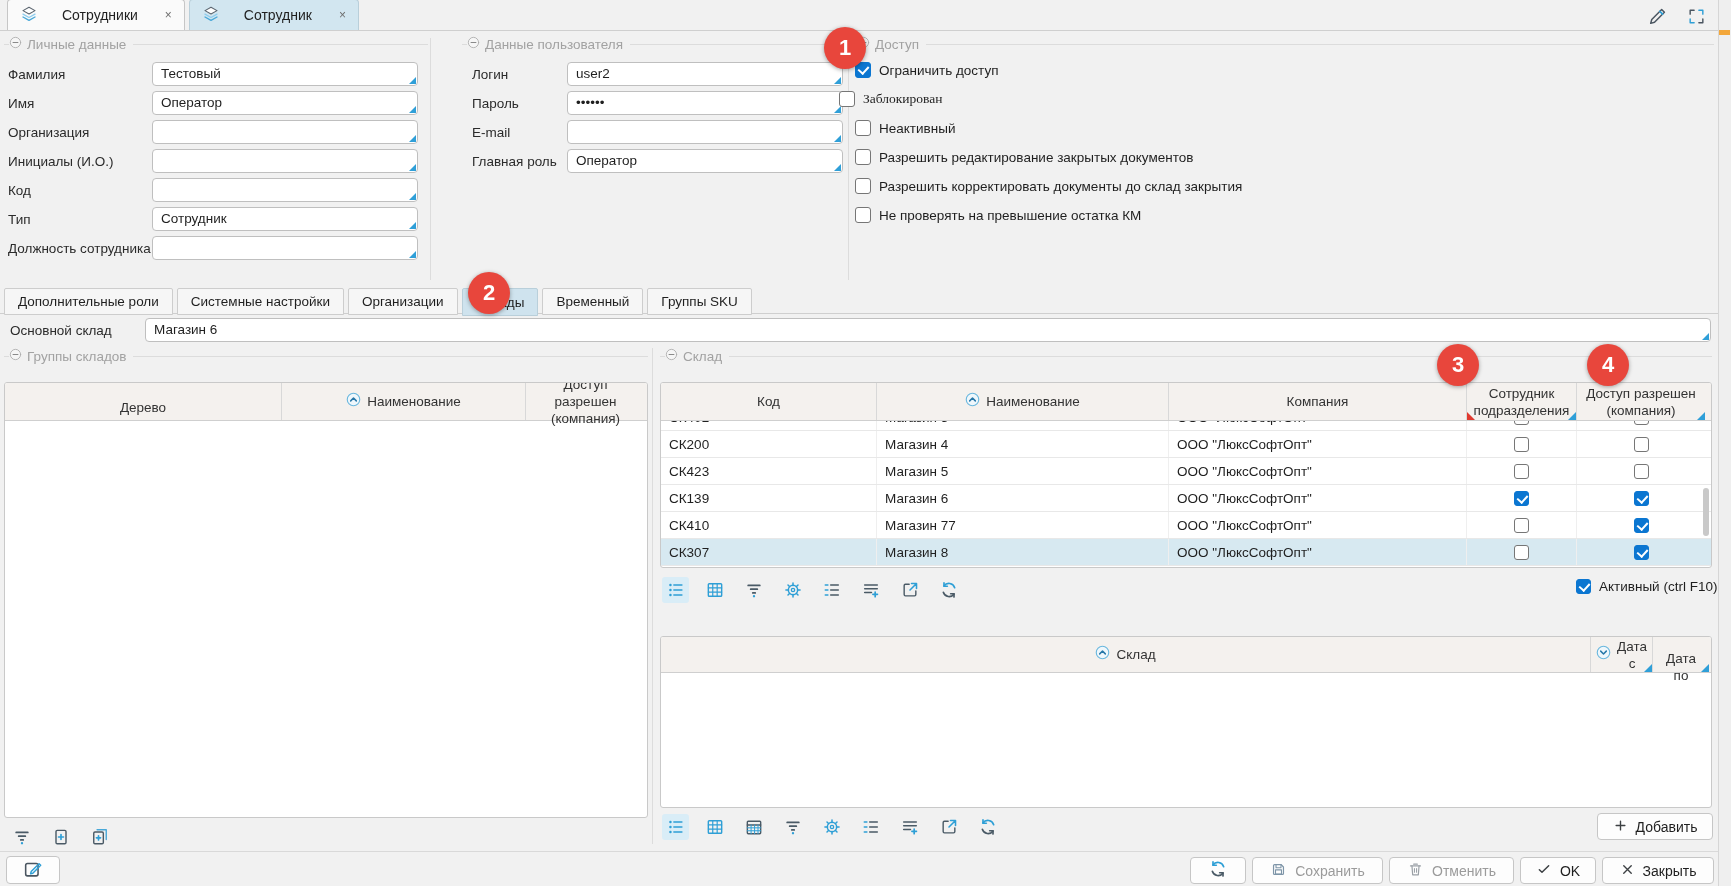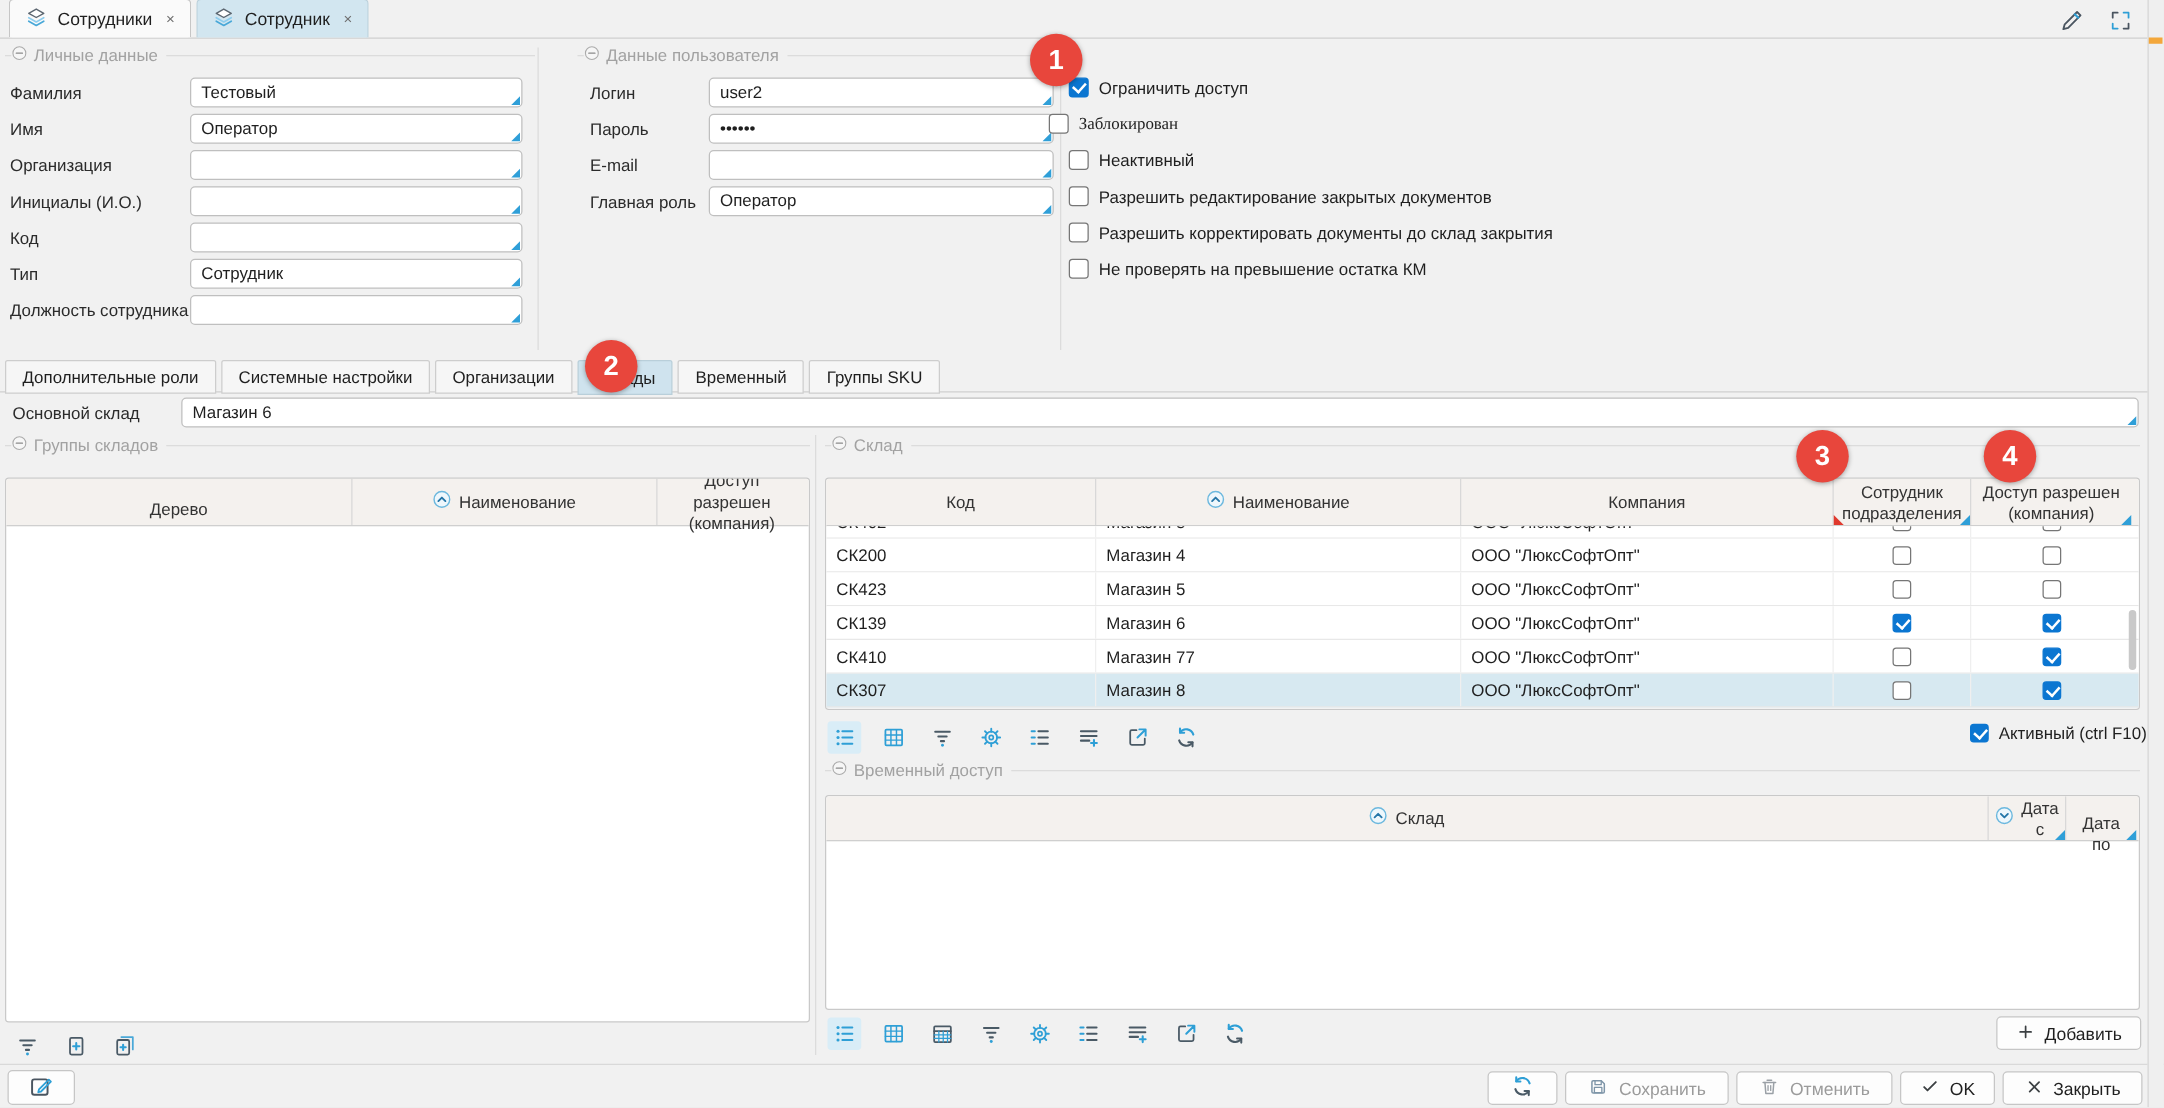--- a/index.html
+++ b/index.html
@@ -2,21 +2,21 @@
 <html><head>
 <meta charset="utf-8">
 <style>
   html,body{margin:0;padding:0;background:#e9e9e9;}
   #app{position:relative;width:1731px;height:886px;background:#f1f1f1;
        font-family:"Liberation Sans",sans-serif;font-size:13.5px;color:#1f1f1f;overflow:hidden;}
   .abs{position:absolute;}
   
   #tabbar{position:absolute;left:0;top:0;width:1718px;height:31px;border-bottom:1px solid #cfcfcf;
           display:flex;align-items:flex-end;padding-left:7px;box-sizing:border-box;gap:4px;background:#f1f1f1;}
-  .wtab{height:30px;display:flex;align-items:center;gap:8px;padding:0 12px;border:1px solid #c6c6c6;border-bottom:none;
+  .wtab{height:30px;display:flex;align-items:center;gap:24px;padding:0 12px;border:1px solid #c6c6c6;border-bottom:none;
         border-radius:4px 4px 0 0;background:#fafafa;font-size:14px;cursor:default;}
   .wtab.active{background:#d2e6f0;border-color:#b9cfda;}
   .wtab .close{color:#6e6e6e;font-size:12px;margin-left:3px;}
   #topbar-icons{position:absolute;right:22px;top:3px;display:flex;gap:12px;}
   .iconbtn{width:26px;height:26px;display:flex;align-items:center;justify-content:center;border-radius:3px;}
   
   .gtitle{display:flex;align-items:center;height:16px;}
   .gtitle .dash{width:5px;border-top:1px solid #dcdcdc;}
   .gtitle .txt{color:#a2a2a2;margin:0 7px 0 5px;white-space:nowrap;}
   .gtitle .line{flex:1;border-top:1px solid #dcdcdc;}
@@ -188,20 +188,31 @@
       </div>
       <div class="finput" style="left: 567px; top: 120px; width: 258px;"></div>
       <div class="frow" style="left: 472px; top: 149px;">
         <span class="flabel">Главная роль</span>
       </div>
       <div class="finput" style="left: 567px; top: 149px; width: 258px;">Оператор</div>
     </div>
 
   <div class="vline" style="left:848px;top:38px;height:242px;"></div>
 
+  <div class="abs" style="left:852px;top:36px;width:862px;">
+    <div class="gtitle">
+        <span class="dash"></span>
+        <span><svg width="13" height="13" viewBox="0 0 24 24" stroke-linecap="round" stroke-linejoin="round" fill="none">
+            <circle cx="12" cy="12" r="9.5" fill="#f6f6f6" stroke="#ababab" stroke-width="1.6"></circle>
+            <path d="M7.5 12h9" stroke="#8a8a8a" stroke-width="2"></path>
+          </svg></span>
+      <span class="txt">Доступ</span>
+        <span class="line"></span>
+      </div>
+  </div>
   <div id="access-checks">
       <div class="cbrow" style="left: 855px; top: 62px;">
         <span class="cb checked"></span>
         <span>Ограничить доступ</span>
       </div>
       <div class="cbrow" style="left: 839px; top: 91px; font-family: Liberation Serif, serif;">
         <span class="cb"></span>
         <span>Заблокирован</span>
       </div>
       <div class="cbrow" style="left: 855px; top: 120px;">
@@ -449,31 +460,20 @@
           <path d="M5.2 14.8A7.2 7.2 0 0 0 18 16.8" stroke="#4a5a66" stroke-width="2"></path>
           <path d="M18 20.5v-4h-4" stroke="#4a5a66" stroke-width="2"></path>
         </svg>
       </span>
     </div>
   <div class="cbrow" style="left:1576px;top:579px;">
     <span class="cb checked" style="width:15px;height:15px;"></span>
     <span>Активный (ctrl F10)</span>
   </div>
 
-  <div class="abs" style="left:660px;top:608px;width:1052px;">
-    <div class="gtitle">
-        <span class="dash"></span>
-        <span><svg width="13" height="13" viewBox="0 0 24 24" stroke-linecap="round" stroke-linejoin="round" fill="none">
-            <circle cx="12" cy="12" r="9.5" fill="#f6f6f6" stroke="#ababab" stroke-width="1.6"></circle>
-            <path d="M7.5 12h9" stroke="#8a8a8a" stroke-width="2"></path>
-          </svg></span>
-      <span class="txt">Временный доступ</span>
-        <span class="line"></span>
-      </div>
-  </div>
   <div id="temp-table" class="tbl" style="left:660px;top:636px;width:1052px;height:172px;">
       <div class="thead" style="height: 36px;">
         <div class="th" style="width: 930px; flex: 0 0 auto;">
           <span><svg width="15" height="15" viewBox="0 0 24 24" stroke-linecap="round" stroke-linejoin="round" fill="none">
               <circle cx="12" cy="12" r="10" fill="#eef7fc" stroke="#6cb8de" stroke-width="1.8"></circle>
               <path d="M7.5 14.2l4.5-4.5 4.5 4.5" stroke="#2576a8" stroke-width="2.4"></path>
             </svg></span>
           <span style="white-space: normal; max-width: 904px;">Склад</span>
         </div>
         <div class="th corner-blue" style="width: 62px; flex: 0 0 auto;">

